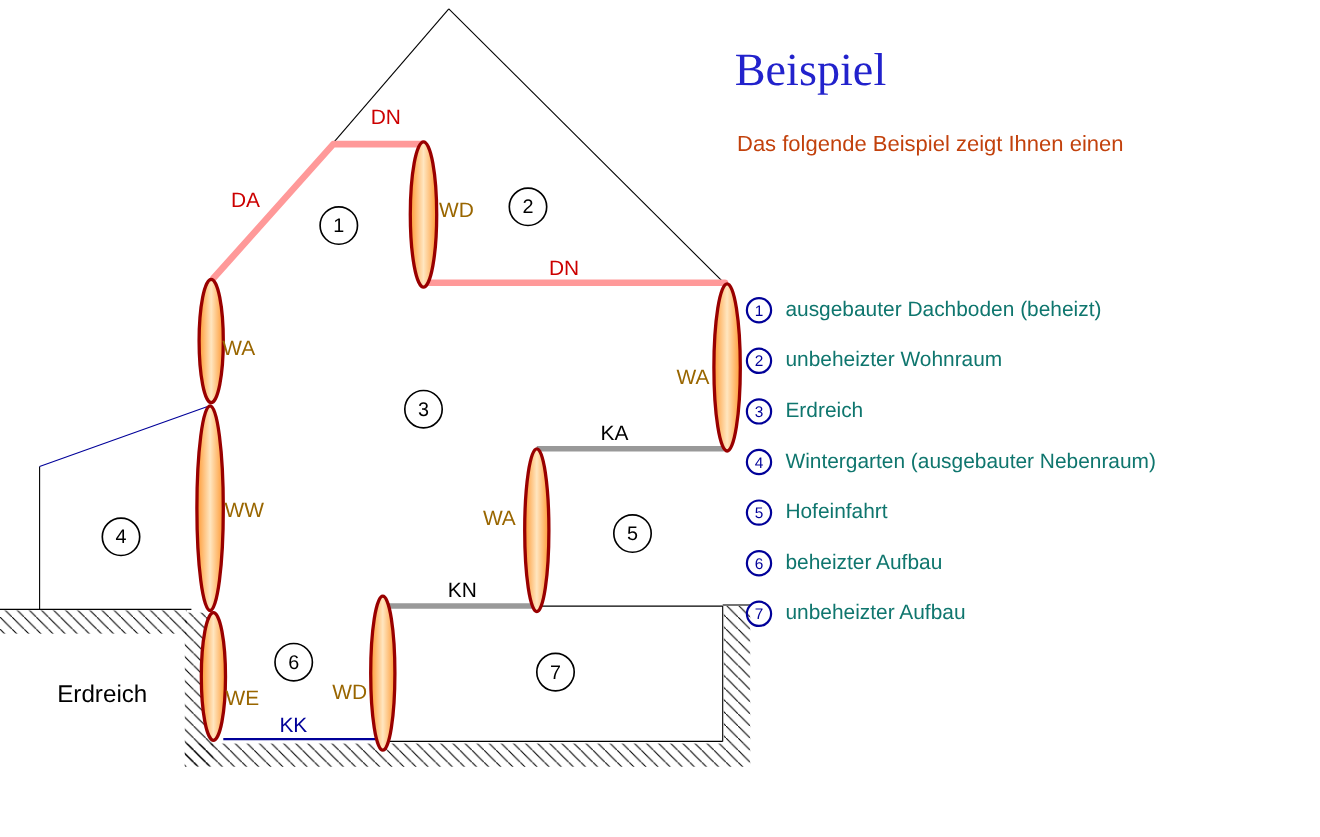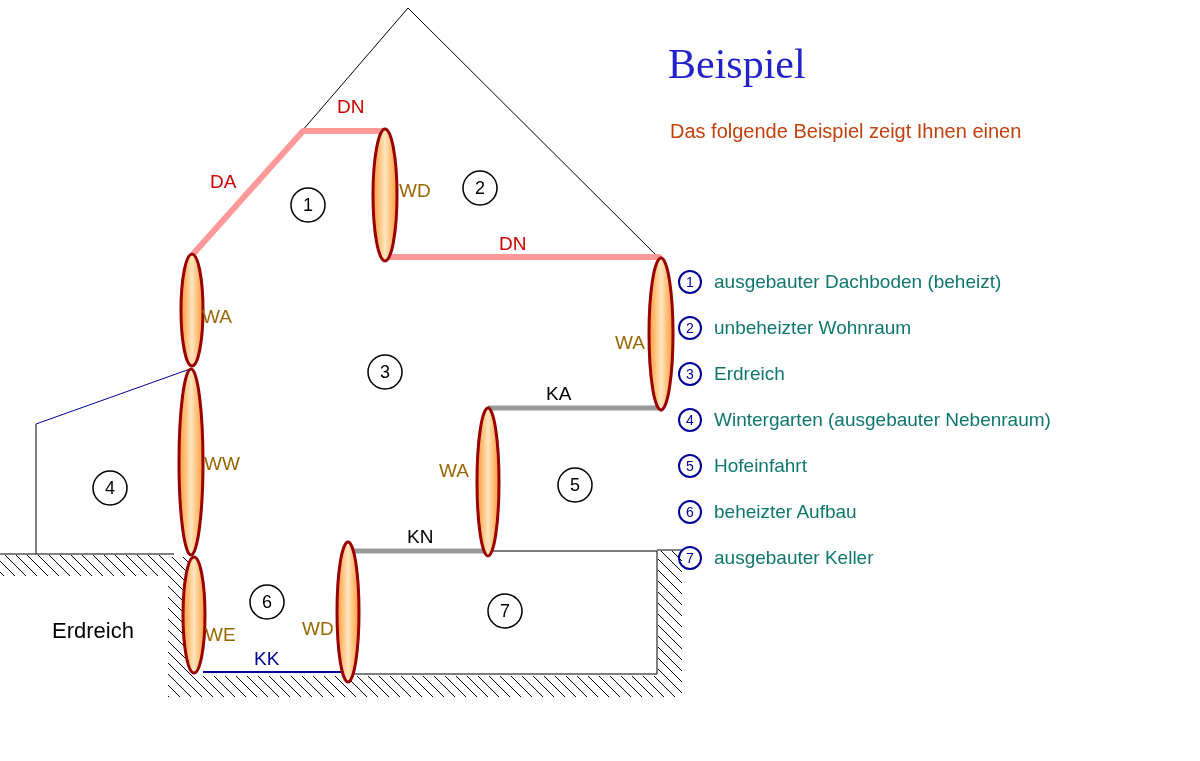--- a/index.html
+++ b/index.html
@@ -151,17 +151,17 @@
     <div class="legend-row">
       <span class="legend-circle">5</span>
       <span class="legend-label">Hofeinfahrt</span>
     </div>
     <div class="legend-row">
       <span class="legend-circle">6</span>
       <span class="legend-label">beheizter Aufbau</span>
     </div>
     <div class="legend-row">
       <span class="legend-circle">7</span>
-      <span class="legend-label">ausgebauter Keller</span>
+      <span class="legend-label">unbeheizter Aufbau</span>
     </div>
   </div>
 
 </div>
 
 </body></html>

